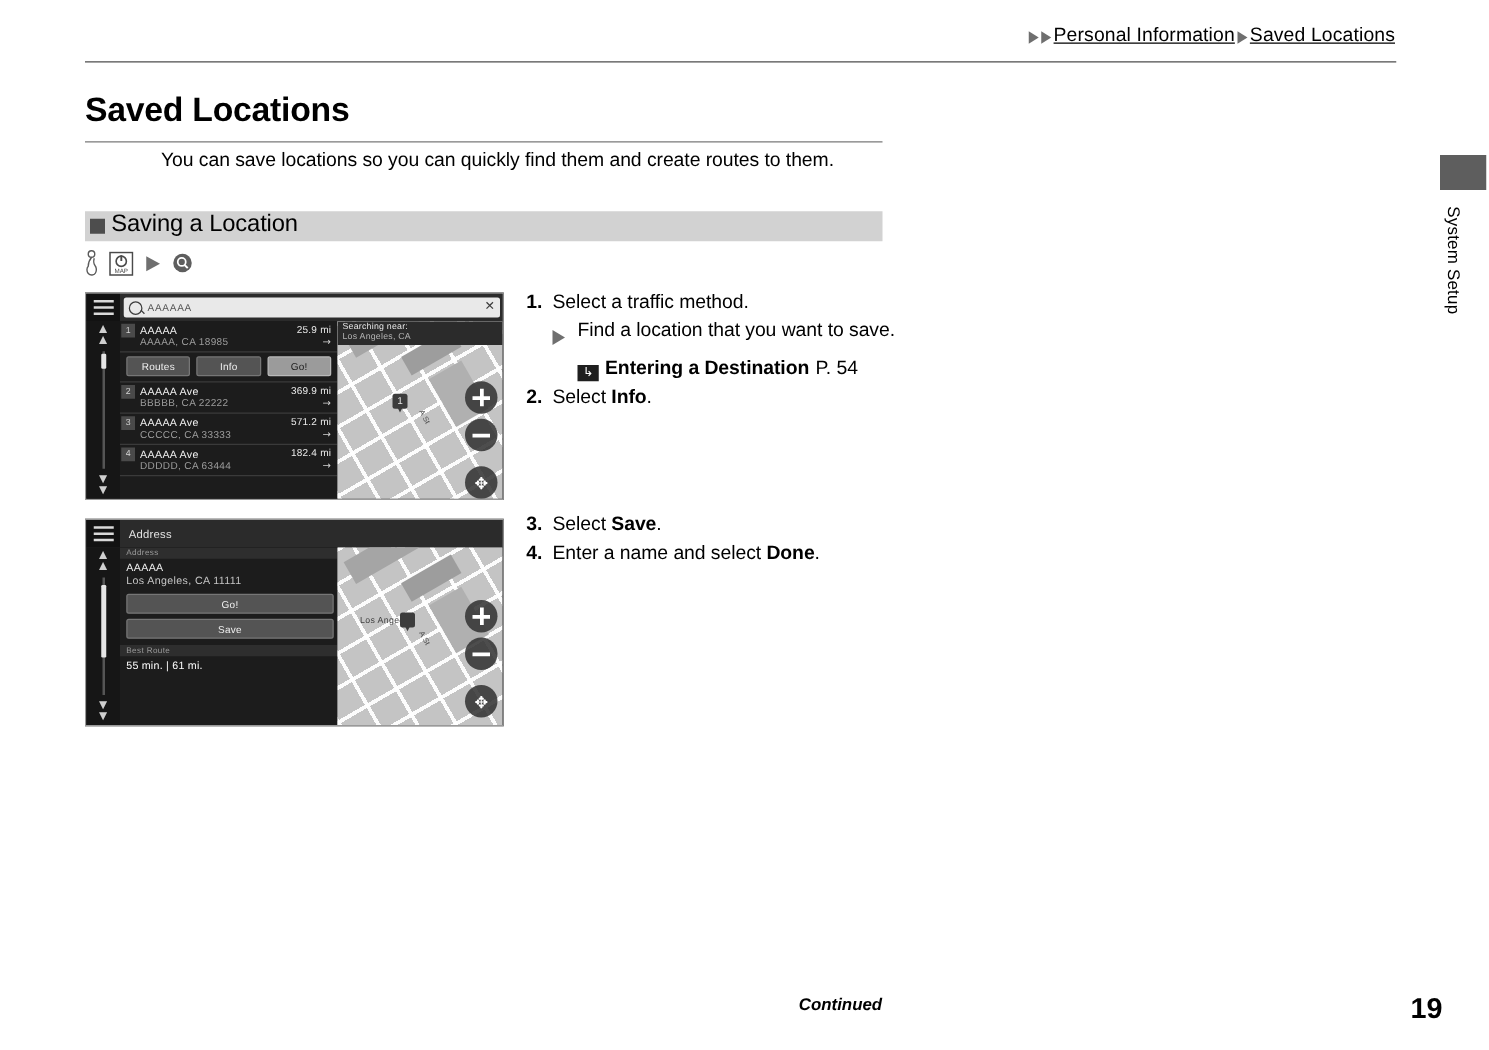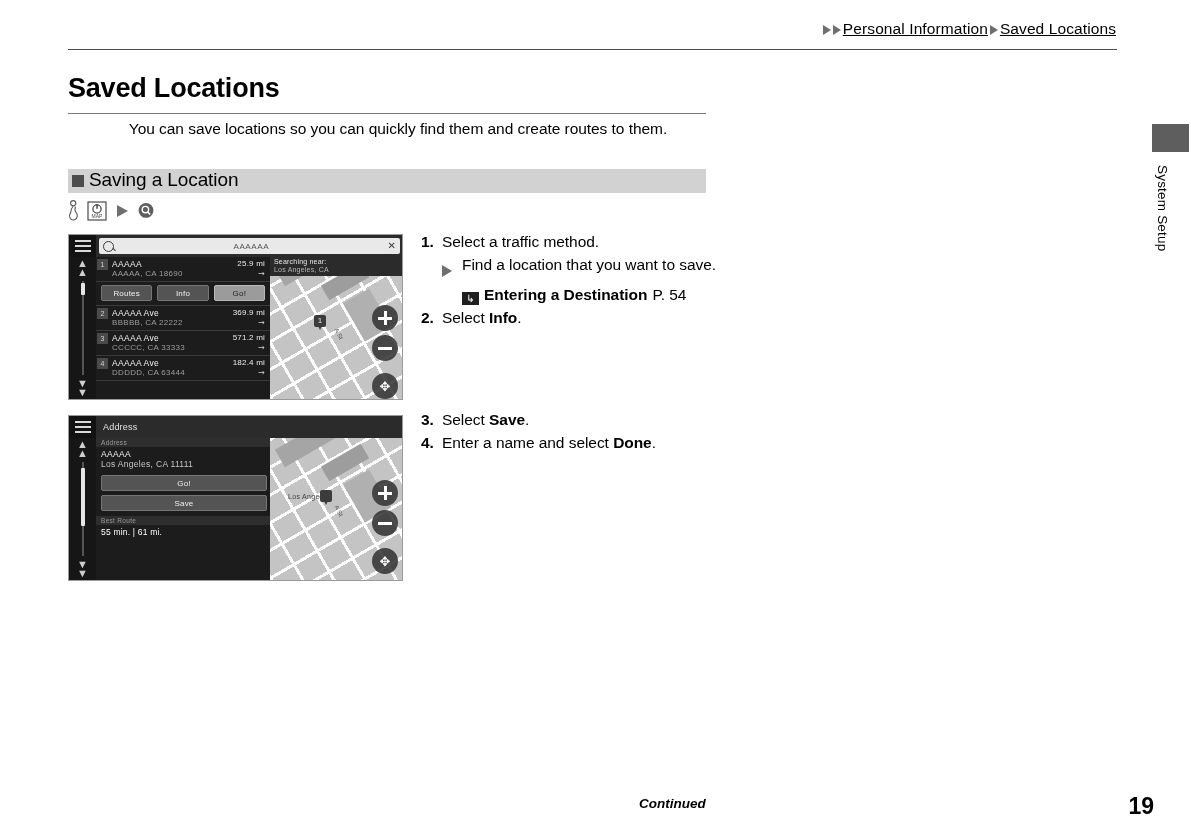--- a/index.html
+++ b/index.html
@@ -174,21 +174,20 @@
     right: -3px; bottom: 0px;
   }
   .search-value {
     flex: 1;
     font-size: 8px;
     color: #555;
     padding-left: 4px;
     letter-spacing: .6px;
     white-space: nowrap;
     overflow: hidden;
-    text-align: center;
   }
   .search-clear {
     font-size: 10px;
     color: #3b3b3b;
     line-height: 1;
     flex: none;
     padding-left: 3px;
   }
   .nav-screen-title {
     font-size: 9px;
@@ -582,21 +581,21 @@
       <span class="scroll-arrow">▲<br>▲</span>
       <span class="scroll-track"></span>
       <span class="scroll-thumb"></span>
       <span class="scroll-arrow">▼<br>▼</span>
     </div>
 
     <div class="list-col">
       <div class="result-row">
         <span class="row-index">1</span>
         <div class="row-name">AAAAA</div>
-        <div class="row-sub">AAAAA, CA 18690</div>
+        <div class="row-sub">AAAAA, CA 18985</div>
         <span class="row-dist">25.9 mi</span>
         <span class="row-caret">↗</span>
       </div>
       <div class="btn-row">
         <div class="nav-btn">Routes</div>
         <div class="nav-btn">Info</div>
         <div class="nav-btn light">Go!</div>
       </div>
       <div class="result-row">
         <span class="row-index">2</span>

